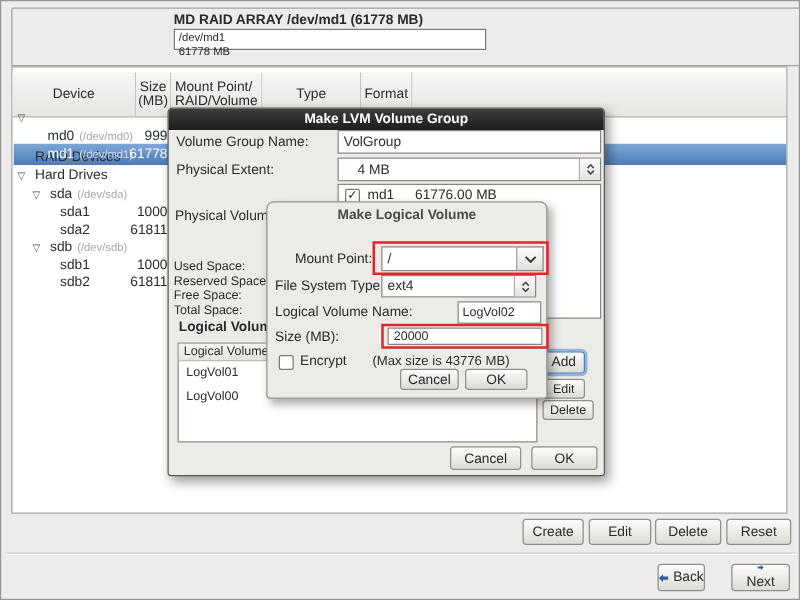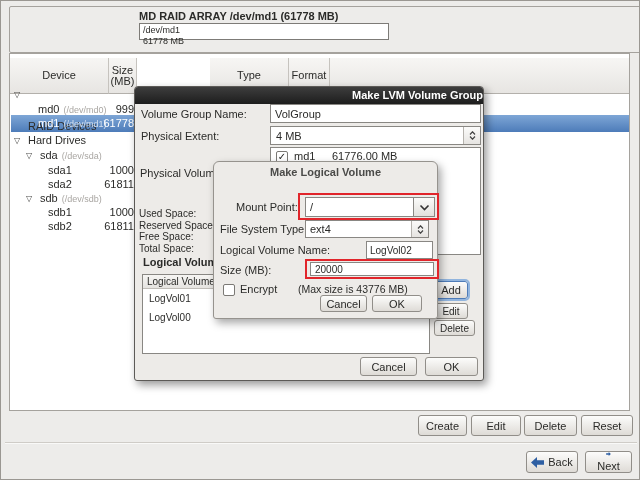--- a/index.html
+++ b/index.html
@@ -35,21 +35,21 @@
   .lbl{position:absolute;font-size:11px;white-space:nowrap;}
   .cb{position:absolute;width:12px;height:12px;background:#fff;border:1px solid #7b7975;border-radius:2px;
       box-sizing:border-box;font-size:10px;font-weight:bold;line-height:10px;text-align:center;color:#1c1c1c;}
   .spinbtn{display:flex;flex-direction:column;align-items:center;justify-content:center;gap:1px;
            border-left:1px solid #b5b2ad;height:100%;width:16px;background:linear-gradient(#fbfbfa,#e6e4e1);}
   .redbox{position:absolute;border:2px solid #e1252b;box-sizing:border-box;z-index:50;}
   
   #lvm-dialog{left:133px;top:85px;width:350px;height:295px;background:#edebe8;border:1px solid #5c5a57;
               border-radius:4px 4px 3px 3px;box-shadow:3px 4px 9px rgba(0,0,0,.4);z-index:10;box-sizing:border-box;}
   #lvm-titlebar{position:absolute;left:0;top:0;width:100%;height:17px;background:linear-gradient(#3d3d3d,#1d1d1d);
-                border-radius:3px 3px 0 0;color:#fff;font-size:11px;font-weight:bold;text-align:right;line-height:17px;}
+                border-radius:3px 3px 0 0;color:#fff;font-size:11px;font-weight:bold;text-align:center;line-height:17px;}
   .smalllbl{font-size:10px;line-height:11.5px;}
   #lv-listbox{position:absolute;left:7px;top:187px;width:288px;height:80px;background:#fff;border:1px solid #898783;box-sizing:border-box;}
   #lv-listhdr{height:14px;background:linear-gradient(#f6f5f3,#e5e3e0);border-bottom:1px solid #c0bdb8;
               font-size:10px;line-height:14px;padding-left:4px;border-right:1px solid #c0bdb8;box-sizing:border-box;}
   .lvrow{font-size:10px;line-height:19px;padding-left:6px;}
   #pv-list{position:absolute;left:135px;top:60px;width:211px;height:108px;background:#fff;border:1px solid #898783;box-sizing:border-box;}
   
   #lv-dialog{left:212px;top:160px;width:225px;height:158px;background:#edebe8;border:1px solid #96938e;
              border-radius:6px 6px 3px 3px;box-shadow:3px 4px 8px rgba(0,0,0,.35);z-index:20;box-sizing:border-box;}
   #lv-title{position:absolute;left:0;top:4px;width:100%;text-align:center;font-size:11px;font-weight:bold;color:#4b4b49;}
@@ -71,20 +71,22 @@
     <div class="abs" id="device-box">
       <div>/dev/md1</div>
       <div>61778 MB</div>
     </div>
   </div>
 
   <div class="abs" id="table-panel">
     <div class="hcell" style="left:0;width:99px;">Device</div>
     <div class="hcell" style="left:99px;width:28px;">Size
 (MB)</div>
+    <div class="hcell left" style="left:127px;width:73px;">Mount Point/
+RAID/Volume</div>
     <div class="hcell" style="left:200px;width:79px;">Type</div>
     <div class="hcell" style="left:279px;width:41px;">Format</div>
     <div class="hcell" style="left:320px;width:299px;border-right:none;"></div>
 
     <div class="abs" id="sel-stripe"></div>
 
     <div class="trow" style="top:33px;">
       <span class="exp" style="left:4px;">▽</span>
       <span class="tl" style="left:18px;margin-top:32px;">RAID Devices</span>
     </div>
@@ -127,21 +129,21 @@
   </div>
 
   <div class="abs" id="lvm-dialog">
     <div id="lvm-titlebar">Make LVM Volume Group</div>
 
     <div class="lbl" style="left:6px;top:21px;">Volume Group Name:</div>
     <div class="entry" style="left:135px;top:17px;width:211px;height:19px;">VolGroup</div>
 
     <div class="lbl" style="left:6px;top:43px;">Physical Extent:</div>
     <div class="entry" style="left:135px;top:39px;width:211px;height:19px;padding:0;">
-      <span style="flex:1;padding-left:5px;">4 MB</span>
+      <span style="flex:1;padding-left:15px;">4 MB</span>
       <span class="spinbtn">
         <svg width="7" height="4" viewBox="0 0 7 4">
             <path d="M1 3.5 L3.5 0.8 L6 3.5" fill="none" stroke="#444" stroke-width="1.2"></path>
           </svg>
         <svg width="7" height="4" viewBox="0 0 7 4">
             <path d="M1 0.5 L3.5 3.2 L6 0.5" fill="none" stroke="#444" stroke-width="1.2"></path>
           </svg>
       </span>
     </div>
 
@@ -217,21 +219,21 @@
     <div class="btn" style="left:158px;top:133px;width:50px;height:17px;">OK</div>
   </div>
 
   <div class="btn" style="left:417px;top:414px;width:49px;height:21px;">Create</div>
   <div class="btn" style="left:470px;top:414px;width:50px;height:21px;">Edit</div>
   <div class="btn" style="left:523px;top:414px;width:53px;height:21px;">Delete</div>
   <div class="btn" style="left:580px;top:414px;width:52px;height:21px;">Reset</div>
 
   <div class="abs sep"></div>
 
-  <div class="btn" style="left:525px;top:450px;width:52px;height:22px;">
+  <div class="btn" style="left:525px;top:450px;width:38px;height:22px;">
     <svg width="13" height="11" viewBox="0 0 13 11">
         <path d="M6 0 L6 3.2 L13 3.2 L13 7.8 L6 7.8 L6 11 L0 5.5 Z" fill="#2e5fa3"></path>
       </svg>
     <span>Back</span>
   </div>
   <div class="btn" style="left:584px;top:450px;width:47px;height:22px;flex-direction:column;">
     <svg width="13" height="11" viewBox="0 0 13 11">
         <path d="M7 0 L7 3.2 L0 3.2 L0 7.8 L7 7.8 L7 11 L13 5.5 Z" fill="#2e5fa3"></path>
       </svg>
     <span>Next</span>

